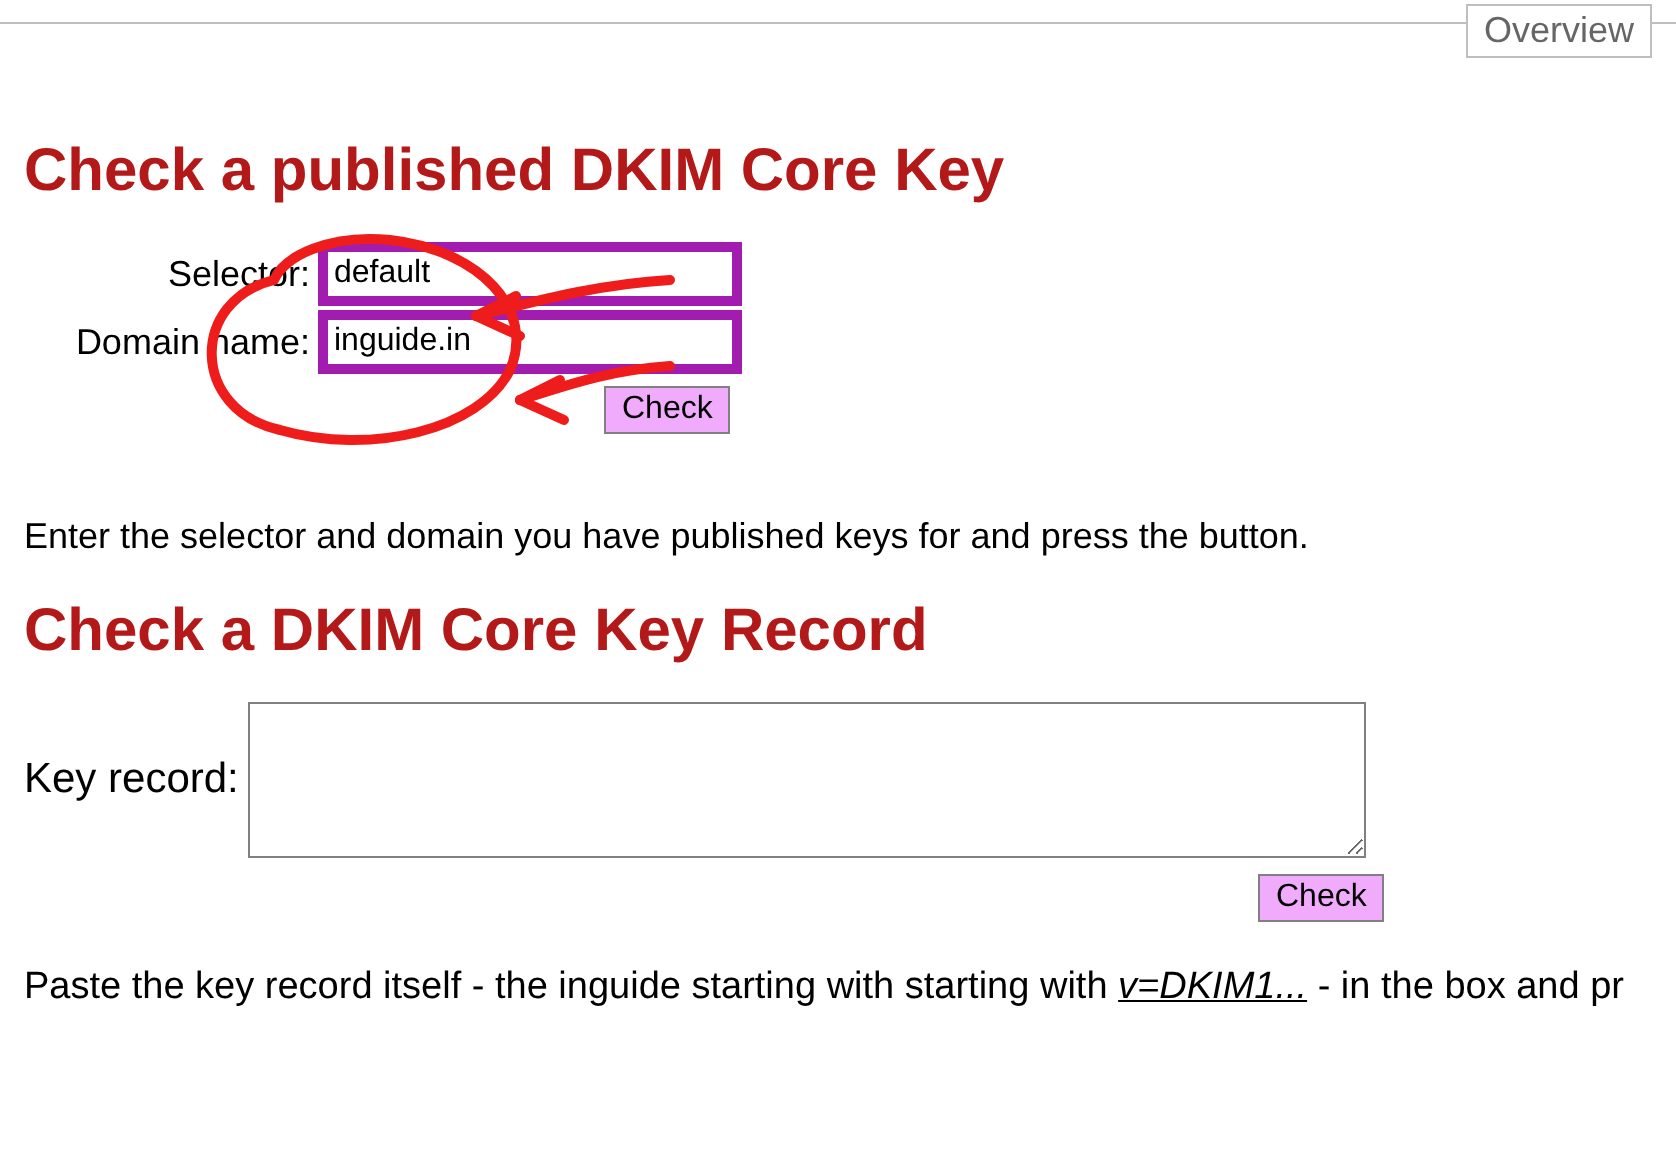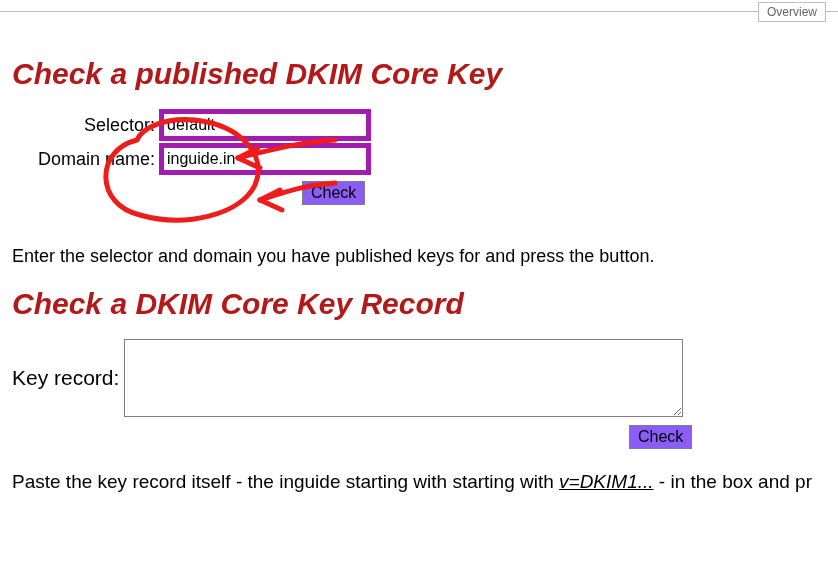--- a/index.html
+++ b/index.html
@@ -18,31 +18,30 @@
     border-top:1px solid #bfbfbf;
     height:0;
   }
   .overview-tab{
     position:absolute;
     right:12px;
     top:2px;
     border:1px solid #bfbfbf;
     background:#fff;
     padding:2px 8px;
-    font-size:12px;
+    font-size:18px;
     color:#666;
     cursor:pointer;
   }
   .content{padding:0 12px 0 12px;}
   h2.redhead{
     color:#b31919;
     font-size:30px;
     font-weight:bold;
-    margin:45px 0 18px 0;
-    font-style:italic;
+    margin:57px 0 18px 0;
   }
   h2.redhead.second{margin-top:20px;}
   .form-row{
     display:flex;
     align-items:center;
     margin:2px 0;
   }
   .label-cell{
     width:143px;
     text-align:right;
@@ -52,21 +51,21 @@
   input[type=text].small{
     width:196px;
     height:22px;
     border:5px solid #a21caf;
     font-size:16px;
     padding:0 3px;
     font-family:Arial,Helvetica,sans-serif;
   }
   .btn{
     border:1px solid #808080;
-    background:#8b5cf6;
+    background:#f0abfc;
     font-size:16px;
     padding:2px 8px;
     font-family:Arial,Helvetica,sans-serif;
     cursor:pointer;
   }
   .check1-row{margin-top:6px;margin-left:290px;}
   .help{font-size:18px;margin-top:41px;}
   .record-row{display:flex;align-items:center;margin-top:8px;}
   .record-label{width:112px;font-size:21px;}
   textarea.record{

